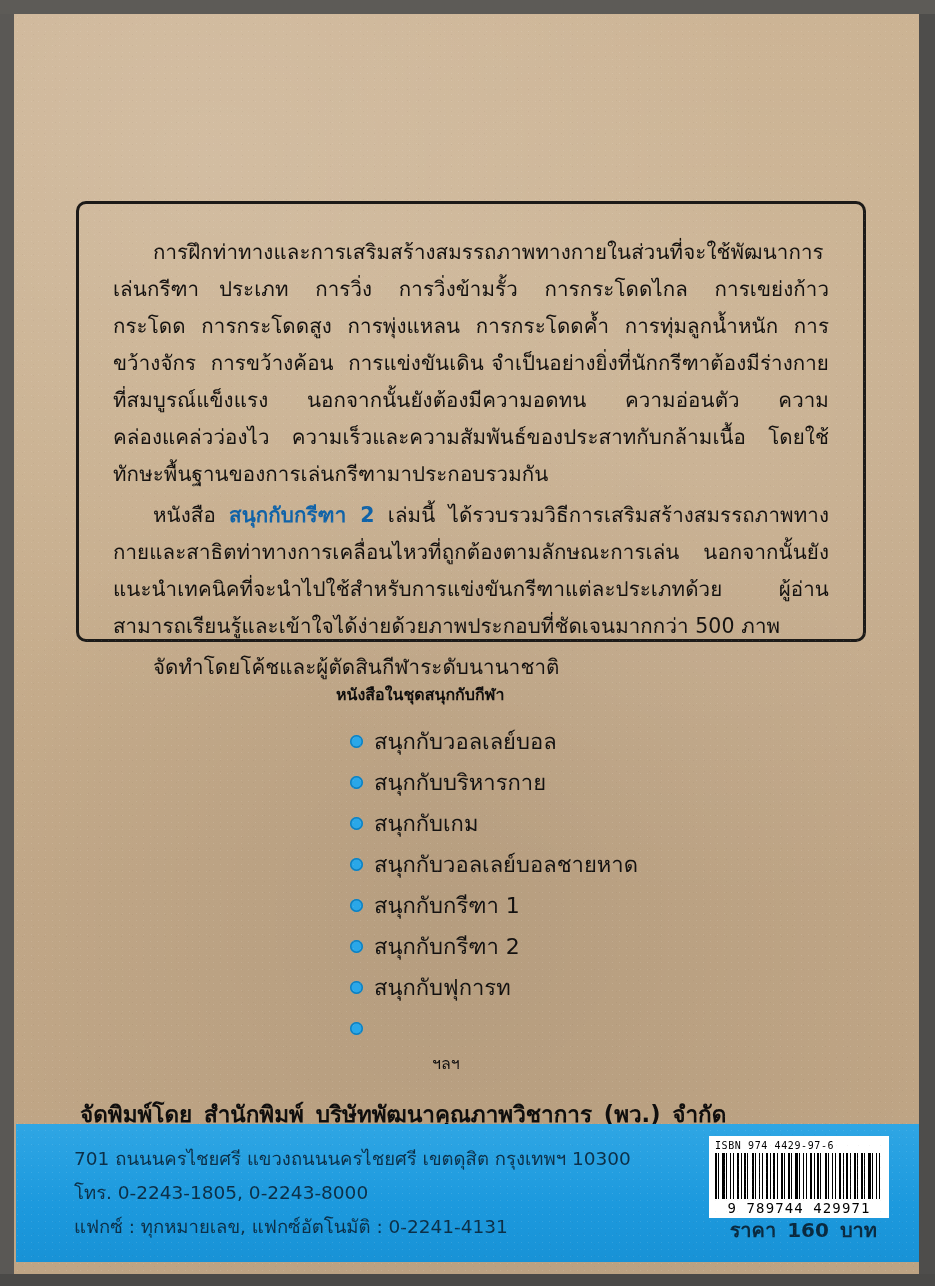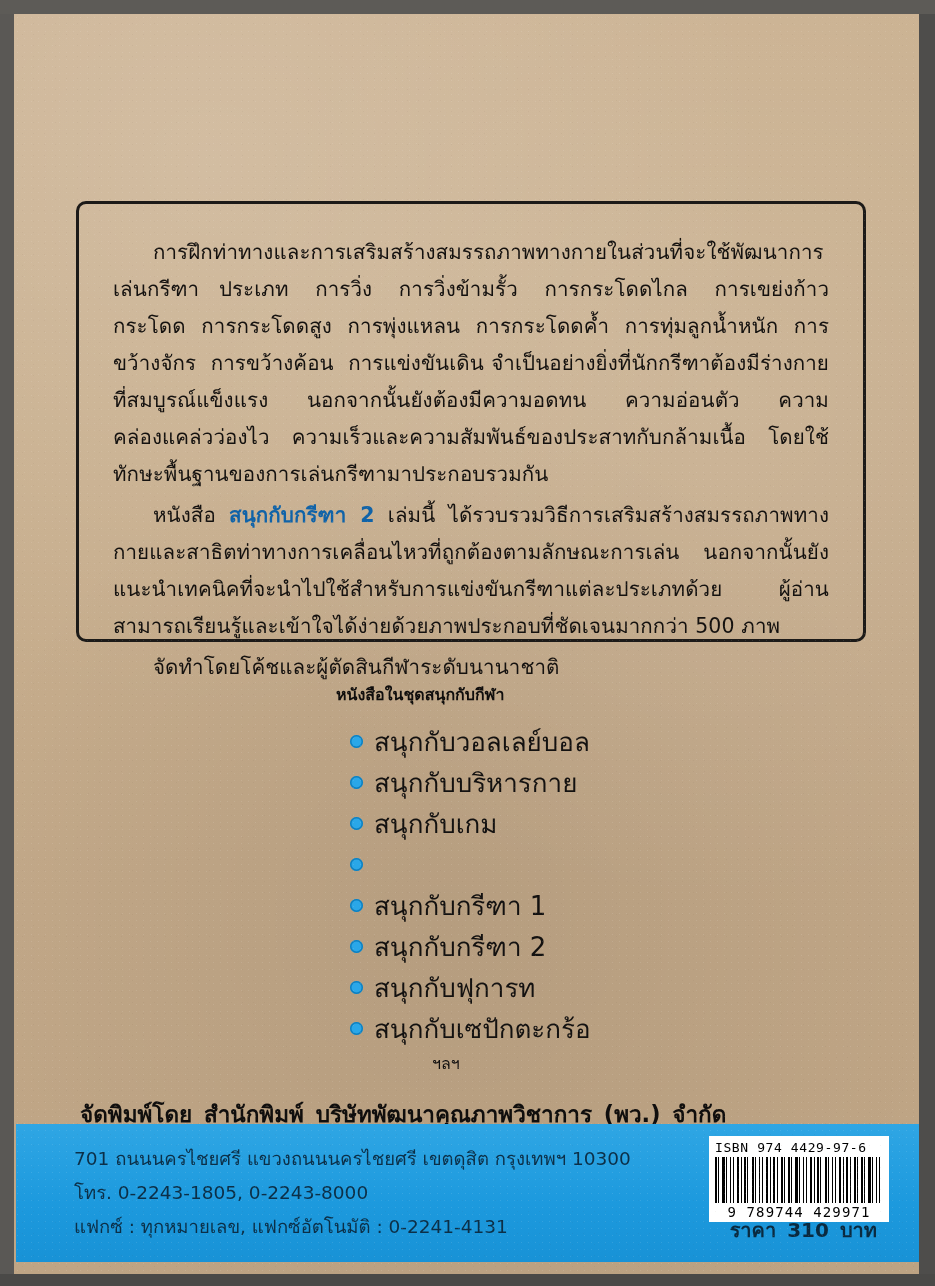--- a/index.html
+++ b/index.html
@@ -99,21 +99,21 @@
   }
   .series-list {
     list-style: none;
     margin: 0;
     padding: 0 0 0 18px;
   }
   .series-list li {
     display: flex;
     align-items: center;
     height: 41px;
-    font-size: 26px;
+    font-size: 22px;
     color: #131110;
   }
   .bullet {
     width: 13px;
     height: 13px;
     border-radius: 50%;
     background: #2aa7e8;
     box-shadow: inset 0 0 0 1.5px #0f7fbe;
     margin-right: 11px;
     flex: 0 0 auto;
@@ -161,21 +161,21 @@
     position: absolute;
     right: 32px;
     top: 12px;
     width: 180px;
     background: #ffffff;
     padding: 4px 6px 2px 6px;
     box-sizing: border-box;
   }
   .isbn-text {
     font-family: "DejaVu Sans Mono", "Liberation Mono", monospace;
-    font-size: 13px;
+    font-size: 10px;
     color: #000;
     letter-spacing: 0.6px;
     margin-bottom: 2px;
   }
   .barcode {
     height: 46px;
     width: 100%;
     background-image: repeating-linear-gradient(
       90deg,
       #000 0px, #000 1.6px,
@@ -241,53 +241,53 @@
         <li>
           <span class="bullet"></span>
           <span>สนุกกับบริหารกาย</span>
         </li>
         <li>
           <span class="bullet"></span>
           <span>สนุกกับเกม</span>
         </li>
         <li>
           <span class="bullet"></span>
+          <span>สนุกกับวอลเลย์บอลชายหาด</span>
         </li>
         <li>
           <span class="bullet"></span>
           <span>สนุกกับกรีฑา 1</span>
         </li>
         <li>
           <span class="bullet"></span>
           <span>สนุกกับกรีฑา 2</span>
         </li>
         <li>
           <span class="bullet"></span>
           <span>สนุกกับฟุการท</span>
         </li>
         <li>
           <span class="bullet"></span>
-          <span>สนุกกับเซปักตะกร้อ</span>
         </li>
       </ul>
       <div class="etc">ฯลฯ</div>
     </div>
 
     <div class="publisher">จัดพิมพ์โดย สำนักพิมพ์ บริษัทพัฒนาคุณภาพวิชาการ (พว.) จำกัด</div>
 
     <div class="footer">
       <div class="footer-lines">
         <div>701 ถนนนครไชยศรี แขวงถนนนครไชยศรี เขตดุสิต กรุงเทพฯ 10300</div>
         <div>โทร. 0-2243-1805, 0-2243-8000</div>
         <div>แฟกซ์ : ทุกหมายเลข, แฟกซ์อัตโนมัติ : 0-2241-4131</div>
       </div>
 
       <div class="isbn-box">
         <div class="isbn-text">ISBN 974 4429-97-6</div>
         <div class="barcode"></div>
         <div class="barcode-digits">9 789744 429971</div>
       </div>
 
-      <div class="price">ราคา 310 บาท</div>
+      <div class="price">ราคา 160 บาท</div>
     </div>
 
   </div>
 </div>
 
 </body></html>

